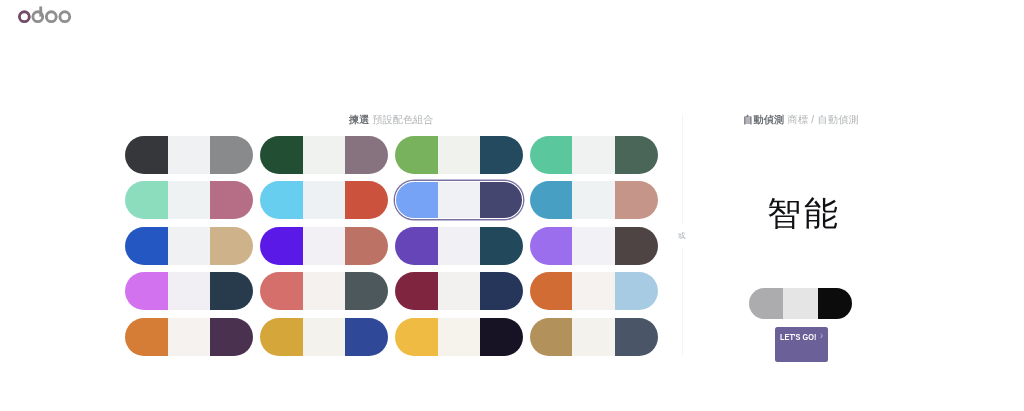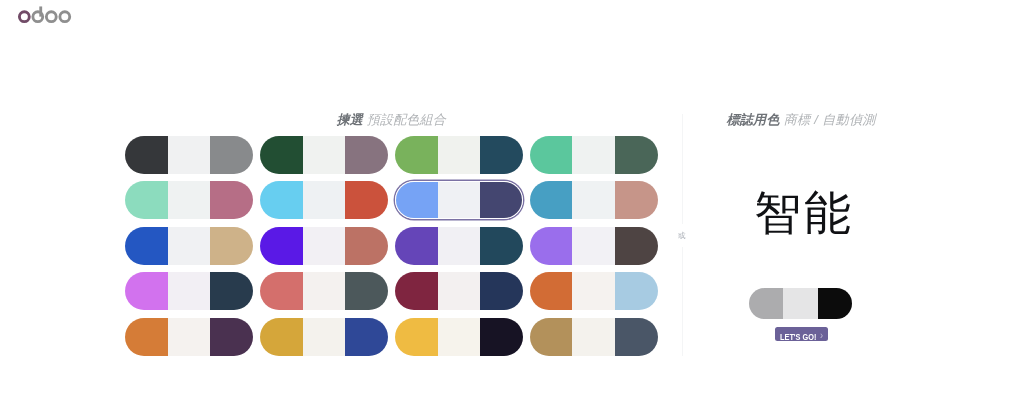--- a/index.html
+++ b/index.html
@@ -21,26 +21,25 @@
   .wizard { position: absolute; left: 0; top: 0; width: 1024px; height: 411px; }
 
   .col-left { position: absolute; left: 0; top: 0; width: 683px; }
   .col-right { position: absolute; left: 683px; top: 0; width: 341px; }
 
   .sect-title {
     position: absolute;
     top: 112.8px;
     left: 0; width: 100%;
     text-align: center;
-    font-size: 13px;
+    font-size: 10px;
     line-height: 14px;
     color: #b0b3b6;
     font-weight: 400;
     white-space: nowrap;
-    font-style: italic;
   }
   .col-left .sect-title { left: 125px; width: 532.5px; letter-spacing: 0.17px; }
   .col-right .sect-title { left: 0; width: 236px; letter-spacing: 0.34px; }
   .sect-title b { color: #6e7277; font-weight: 700; }
 
   
   .palettes {
     position: absolute;
     left: 125px;
     top: 135.5px;
@@ -89,21 +88,21 @@
   }
 
   
   .logo-preview {
     position: absolute;
     left: 1.5px;
     top: 184.5px;
     width: 236px;
     text-align: center;
     font-family: "DejaVu Serif", "Liberation Serif", serif;
-    font-size: 47px;
+    font-size: 34px;
     line-height: 56px;
     color: #101114;
     letter-spacing: 3px;
     text-indent: 3px;
   }
   .detected {
     position: absolute;
     left: 65.8px;
     top: 288px;
     width: 103.5px;
@@ -113,21 +112,21 @@
   .cta { position: absolute; left: 91.5px; top: 327px; }
   .btn {
     display: block;
     background: #6b6198;
     color: #fff;
     border: none;
     border-radius: 2.5px;
     font-size: 8.8px;
     font-weight: 700;
     line-height: 11.7px;
-    height: 14px;
+    height: 35px;
     width: 53.5px;
     padding: 0;
     cursor: pointer;
     white-space: nowrap;
     text-align: center;
     position: relative;
     font-family: "Liberation Sans", sans-serif;
   }
   .btn .lbl {
     position: absolute;
@@ -273,21 +272,21 @@
           </div>
           <div class="pal">
             <span style="background: rgb(179, 145, 91);"></span>
             <span style="background: rgb(244, 242, 237);"></span>
             <span style="background: rgb(74, 86, 103);"></span>
           </div>
         </div>
     </div>
     <div class="col-right">
       <div class="sect-title">
-        <b>標誌用色</b>
+        <b>自動偵測</b>
         <span>商標 / 自動偵測</span>
       </div>
       <div class="logo-preview">智能</div>
       <div class="detected">
           <div class="pal">
             <span style="background: rgb(172, 172, 174);"></span>
             <span style="background: rgb(229, 229, 230);"></span>
             <span style="background: rgb(12, 12, 12);"></span>
           </div>
         </div>

